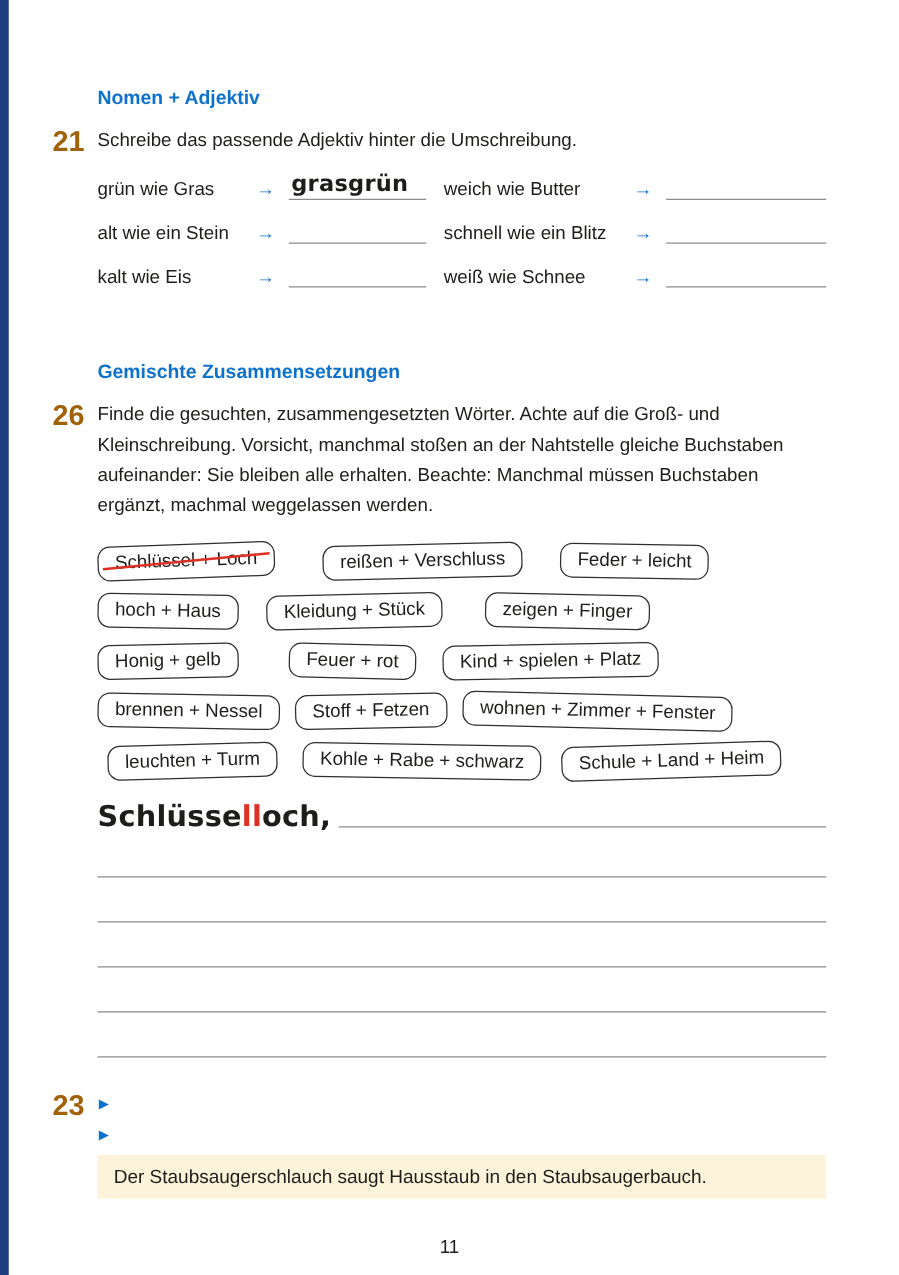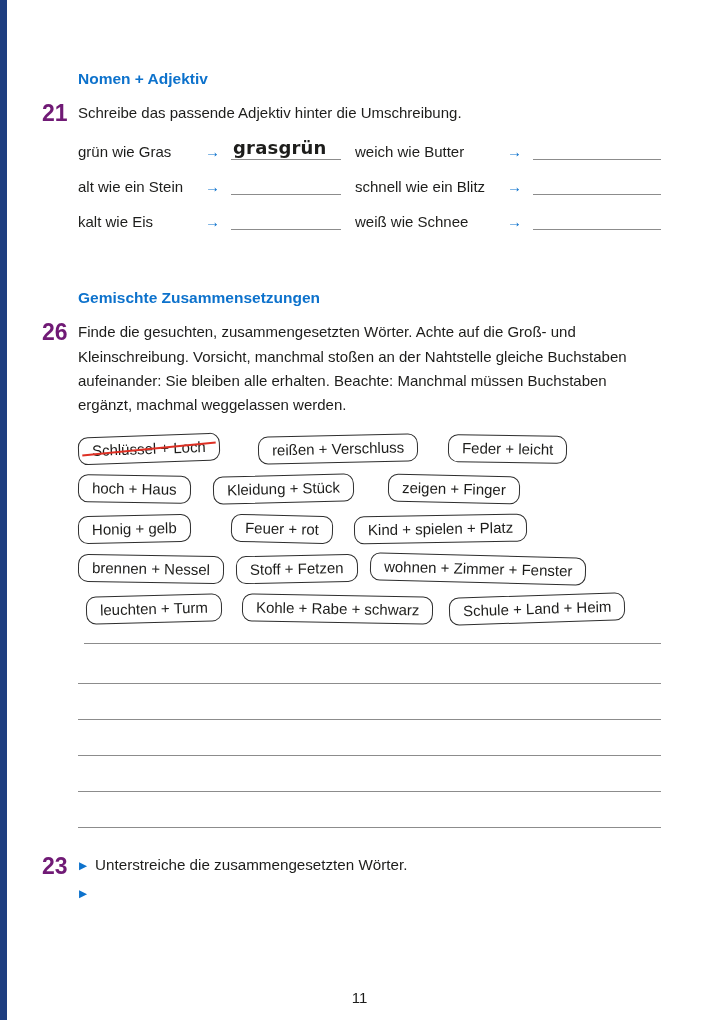--- a/index.html
+++ b/index.html
@@ -20,21 +20,21 @@
 
   .section-heading {
     color:#0d72cc; font-size:15.5px; font-weight:bold;
     margin-left:36px; margin-bottom:13px;
   }
   .section-heading.second { margin-top:59px; }
 
   .exercise { display:flex; }
   .ex-number {
     flex:0 0 36px; width:36px;
-    color:#701a75; font-weight:bold; font-size:23px; line-height:1.05;
+    color:#a16207; font-weight:bold; font-size:23px; line-height:1.05;
   }
   .ex-body { flex:1; min-width:0; }
   .instruction { font-size:15px; line-height:1.62; }
 
   
   .match-row { display:flex; align-items:flex-end; margin-top:11px; height:24px; font-size:15px; }
   .m-label { white-space:nowrap; }
   .m-label.l1 { width:127px; }
   .m-label.l2 { width:152px; }
   .m-arrow { width:26px; color:#0d72cc; font-weight:bold; font-size:15px; }
@@ -168,39 +168,40 @@
       <span class="pill" style="transform:rotate(1.4deg); margin-left:12px;">wohnen + Zimmer + Fenster</span>
     </div>
     <div class="pill-row">
       <span class="pill" style="transform:rotate(-1.5deg); margin-left:8px;">leuchten + Turm</span>
       <span class="pill" style="transform:rotate(1deg); margin-left:20px;">Kohle + Rabe + schwarz</span>
       <span class="pill" style="transform:rotate(-1.8deg); margin-left:16px;">Schule + Land + Heim</span>
     </div>
   </div>
 
   <div class="answer-word-row" style="margin-left:36px;">
+    <span class="answer-word"><span>Schlüsse</span><span class="red">ll</span><span>och,</span></span>
     <span class="answer-rest-line"></span>
   </div>
 
   <div class="write-lines" style="margin-left:36px;">
     <div class="write-line"></div>
     <div class="write-line"></div>
     <div class="write-line"></div>
     <div class="write-line"></div>
     <div class="write-line"></div>
   </div>
 
   <div class="exercise ex23">
     <div class="ex-number">23</div>
     <div class="ex-body">
       <div class="bullet-row">
         <span class="bullet">▶</span>
-        <span>Unterstreiche die zusammengesetzten Wörter.</span>
       </div>
       <div class="bullet-row">
         <span class="bullet">▶</span>
       </div>
+      <div class="twister-box">Der Staubsaugerschlauch saugt Hausstaub in den Staubsaugerbauch.</div>
     </div>
   </div>
 
 </div>
 
 <div class="page-footer">11</div>
 
 </body></html>

